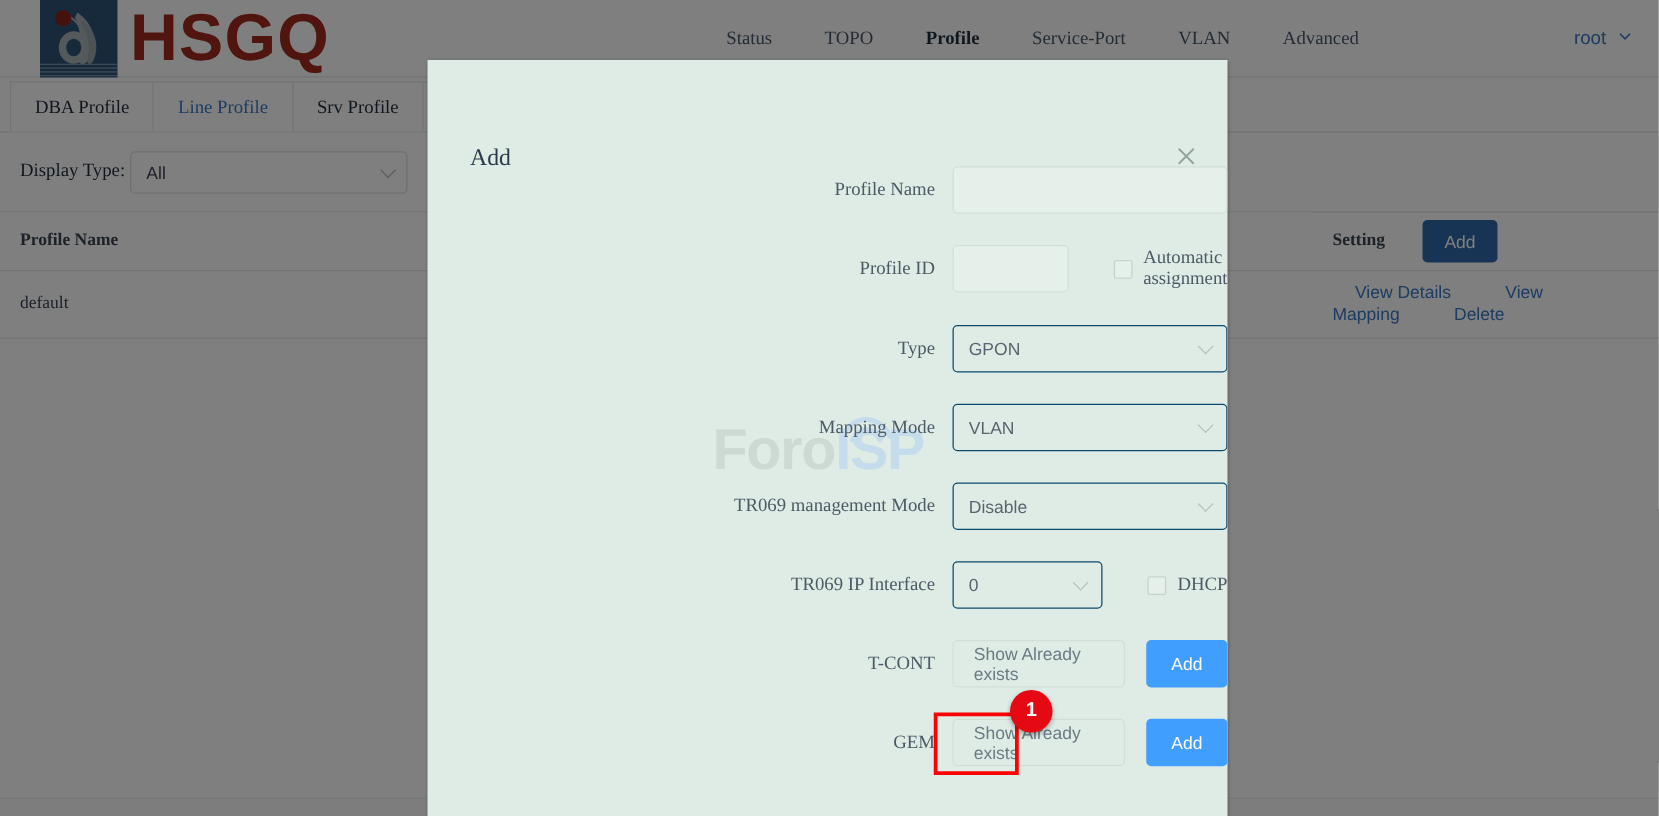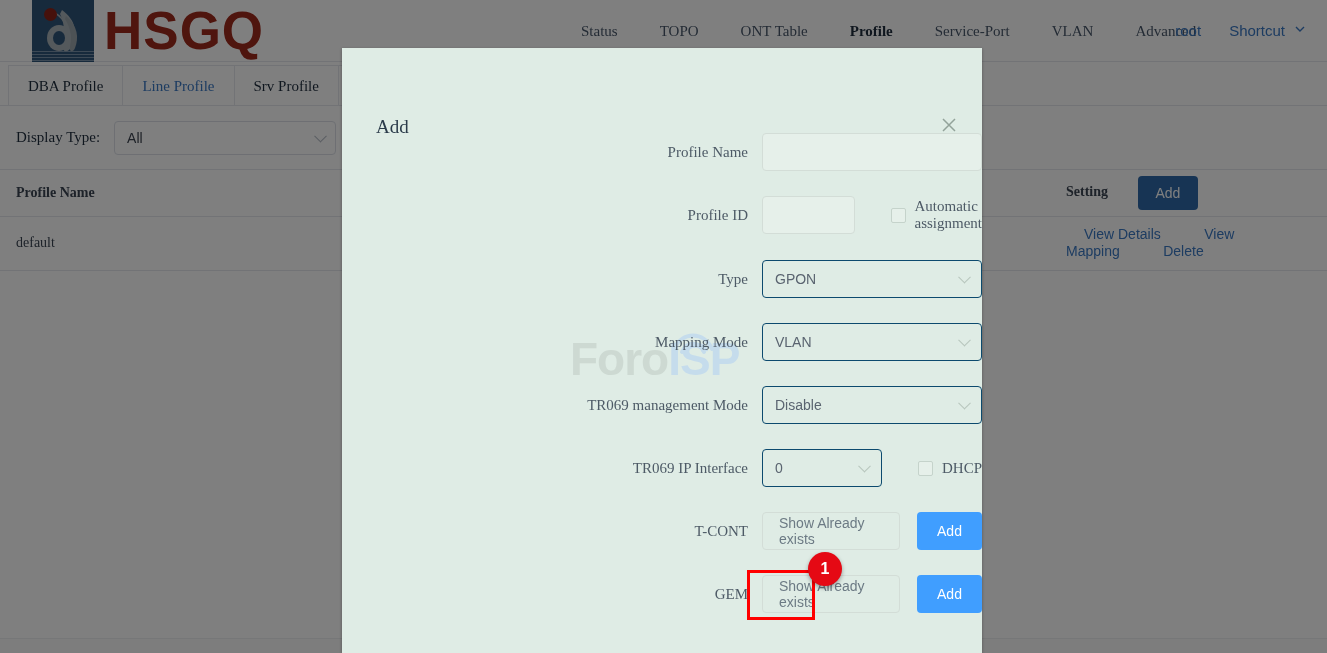--- a/index.html
+++ b/index.html
@@ -111,21 +111,21 @@
   }
   .tab.active { color: #3a78c3; }
 
   .filterbar {
     height: 64px;
     display: flex; align-items: center;
     padding-left: 16px;
     border-bottom: 1px solid #e4e7ed;
   }
   .filterbar .flabel {
-    font-size: 15px; color: #1f2d3d; margin-right: 14px;
+    font-size: 15px; color: #1f2d3d; margin-right: 4px;
   }
   .select-box {
     position: relative;
     width: 222px; height: 34px;
     border: 1px solid #dcdfe6;
     border-radius: 4px;
     background: #fff;
     display: flex; align-items: center;
     padding: 0 28px 0 12px;
     font-family: "Liberation Sans", sans-serif;
@@ -364,30 +364,28 @@
             <i></i>
             <i></i>
         </span>
       </div>
       <div class="logo-text">HSGQ</div>
     </div>
 
     <nav class="mainnav">
       <a href="#">Status</a>
       <a href="#">TOPO</a>
-      <a href="#">ONT Table</a>
       <a href="#" class="active">Profile</a>
       <a href="#">Service-Port</a>
       <a href="#">VLAN</a>
       <a href="#">Advanced</a>
     </nav>
 
     <div class="usernav">
       <a href="#">root</a>
-      <a href="#">Shortcut</a>
       <span class="caret">
         <svg width="14" height="14" viewBox="0 0 14 14">
             <path d="M3 5 L7 9 L11 5" stroke="#3a78c3" stroke-width="1.4" fill="none"></path>
           </svg>
       </span>
     </div>
   </div>
 
   <div class="tabbar">
     <div class="tab">DBA Profile</div>

